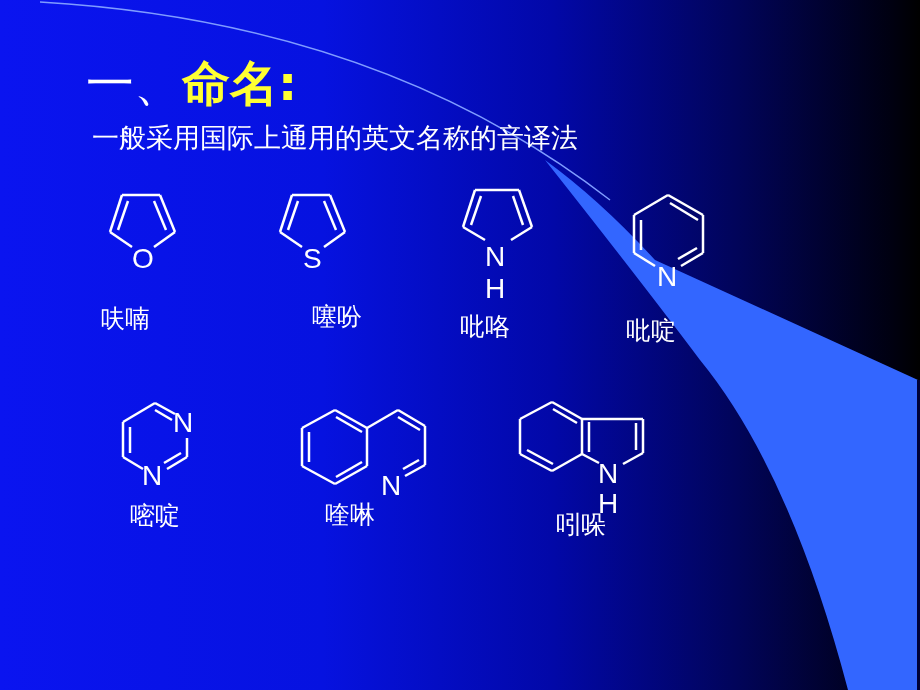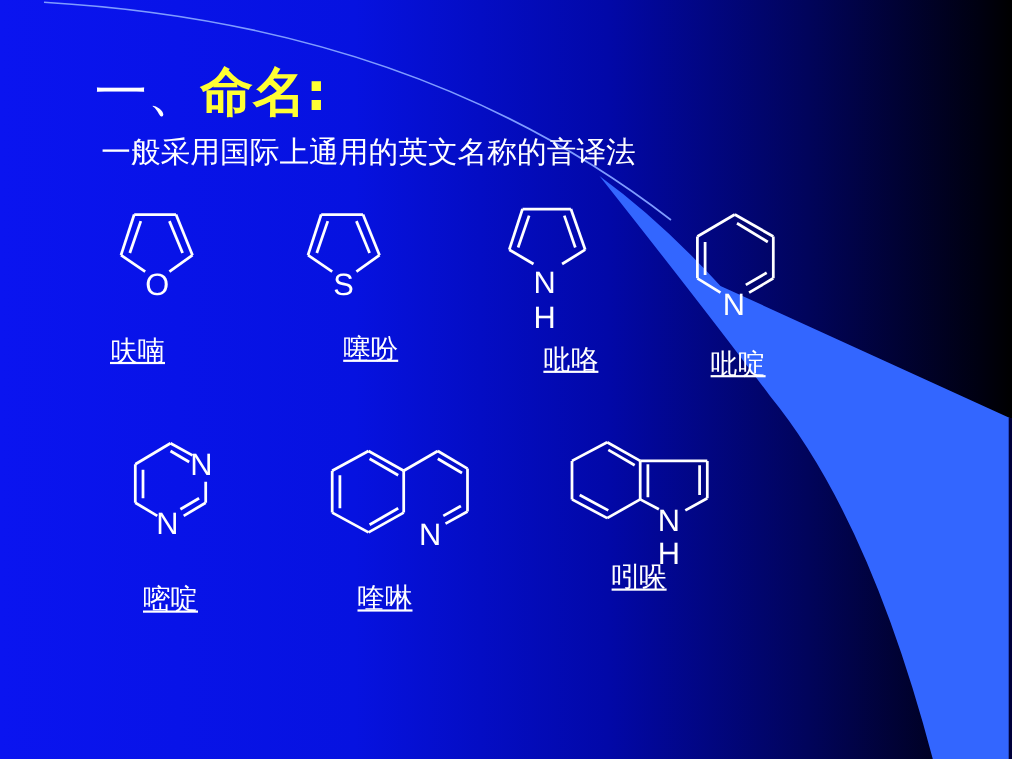--- a/index.html
+++ b/index.html
@@ -7,21 +7,21 @@
     font-family:"DejaVu Sans","Liberation Sans",sans-serif;}
   .slide{position:absolute;left:0;top:0;width:920px;height:690px;
     background:linear-gradient(90deg,#0a14f0 0%,#0612e0 35%,#0208a8 60%,#01045a 80%,#000010 97%,#000000 100%);}
   .deco{position:absolute;left:0;top:0;width:920px;height:690px;}
   .txt{position:absolute;color:#fff;white-space:nowrap;}
   .title{left:86px;top:52px;font-size:48px;font-family:"DejaVu Serif","Liberation Serif",serif;}
   .title .hl{color:#ffff33;font-weight:bold;font-family:"DejaVu Sans","Liberation Sans",sans-serif;}
   .subtitle{left:48px;top:120px;font-size:27px;font-family:"DejaVu Sans","Liberation Sans",sans-serif;margin-left:44px;}
   .mol{position:absolute;}
   .atom{font-family:"Liberation Sans","DejaVu Sans",sans-serif;font-size:28px;fill:#fff;}
-  .name{position:absolute;color:#fff;font-size:25px;font-family:"DejaVu Serif","Liberation Serif",serif;white-space:nowrap;text-decoration:underline;}
+  .name{position:absolute;color:#fff;font-size:25px;font-family:"DejaVu Serif","Liberation Serif",serif;white-space:nowrap;}
 </style>
 </head>
 <body>
 
 <div class="slide"></div>
 
 <svg class="deco" viewBox="0 0 920 690">
   <path d="M40 2 Q 380 20 620 190 L 918 390 L 918 690 L 848 690 Q 790 420 655 305 Q 560 215 540 150 Z" fill="none"></path>
   <path d="M545 160 Q 600 200 655 260 L 918 380 L 918 690 L 848 690 Q 790 470 700 360 Q 640 280 545 160 Z" fill="#3366ff"></path>
   <path d="M40 2 Q 380 22 610 200" fill="none" stroke="#7f9cff" stroke-width="1.5"></path>
@@ -65,54 +65,54 @@
     <line x1="20" y1="10" x2="8" y2="47"></line>
       <line x1="26" y1="16" x2="16" y2="45"></line>
     <line x1="64" y1="10" x2="77" y2="47"></line>
       <line x1="58" y1="16" x2="68" y2="45"></line>
     <line x1="8" y1="47" x2="30" y2="60"></line>
       <line x1="77" y1="47" x2="56" y2="60"></line>
   </g>
   <text class="atom" x="30" y="86">N</text>
   <text class="atom" x="30" y="118">H</text>
 </svg>
-<div class="name" style="left:494px;top:310px">吡咯</div>
+<div class="name" style="left:460px;top:310px">吡咯</div>
 
 <svg class="mol" style="left:625px;top:190px" width="95" height="105">
   <g stroke="#fff" stroke-width="2.5" fill="none">
     <line x1="43" y1="5" x2="78" y2="25"></line>
       <line x1="45" y1="13" x2="73" y2="30"></line>
     <line x1="78" y1="25" x2="78" y2="63"></line>
     <line x1="78" y1="63" x2="56" y2="76"></line>
       <line x1="72" y1="58" x2="53" y2="69"></line>
     <line x1="43" y1="5" x2="9" y2="25"></line>
     <line x1="9" y1="25" x2="9" y2="63"></line>
       <line x1="16" y1="30" x2="16" y2="60"></line>
     <line x1="9" y1="63" x2="30" y2="76"></line>
   </g>
   <text class="atom" x="32" y="96">N</text>
 </svg>
-<div class="name" style="left:646px;top:314px">吡啶</div>
+<div class="name" style="left:626px;top:314px">吡啶</div>
 
 <svg class="mol" style="left:115px;top:395px" width="90" height="100">
   <g stroke="#fff" stroke-width="2.5" fill="none">
     <line x1="40" y1="8" x2="60" y2="19"></line>
       <line x1="40" y1="15" x2="57" y2="25"></line>
     <line x1="40" y1="8" x2="8" y2="27"></line>
     <line x1="8" y1="27" x2="8" y2="62"></line>
       <line x1="15" y1="32" x2="15" y2="58"></line>
     <line x1="8" y1="62" x2="28" y2="74"></line>
     <line x1="72" y1="43" x2="72" y2="62"></line>
     <line x1="72" y1="62" x2="52" y2="74"></line>
       <line x1="66" y1="58" x2="49" y2="68"></line>
   </g>
   <text class="atom" x="58" y="37">N</text>
   <text class="atom" x="27" y="90">N</text>
 </svg>
-<div class="name" style="left:130px;top:528px">嘧啶</div>
+<div class="name" style="left:130px;top:499px">嘧啶</div>
 
 <svg class="mol" style="left:295px;top:405px" width="140" height="100">
   <g stroke="#fff" stroke-width="2.5" fill="none">
     <line x1="40" y1="5" x2="72" y2="23"></line>
       <line x1="41" y1="12" x2="67" y2="27"></line>
     <line x1="72" y1="23" x2="72" y2="61"></line>
     <line x1="72" y1="61" x2="40" y2="79"></line>
       <line x1="67" y1="57" x2="41" y2="72"></line>
     <line x1="40" y1="79" x2="7" y2="61"></line>
     <line x1="7" y1="61" x2="7" y2="23"></line>
@@ -120,21 +120,21 @@
     <line x1="7" y1="23" x2="40" y2="5"></line>
     <line x1="72" y1="23" x2="103" y2="5"></line>
     <line x1="103" y1="5" x2="130" y2="21"></line>
       <line x1="103" y1="12" x2="125" y2="25"></line>
     <line x1="130" y1="21" x2="130" y2="60"></line>
     <line x1="130" y1="60" x2="110" y2="71"></line>
       <line x1="124" y1="55" x2="108" y2="64"></line>
   </g>
   <text class="atom" x="86" y="90">N</text>
 </svg>
-<div class="name" style="left:325px;top:527px">喹啉</div>
+<div class="name" style="left:325px;top:498px">喹啉</div>
 
 <svg class="mol" style="left:515px;top:395px" width="140" height="125">
   <g stroke="#fff" stroke-width="2.5" fill="none">
     <line x1="37" y1="7" x2="67" y2="24"></line>
       <line x1="38" y1="14" x2="62" y2="28"></line>
     <line x1="67" y1="24" x2="67" y2="59"></line>
     <line x1="67" y1="59" x2="37" y2="76"></line>
     <line x1="37" y1="76" x2="5" y2="59"></line>
       <line x1="38" y1="69" x2="12" y2="55"></line>
     <line x1="5" y1="59" x2="5" y2="24"></line>

